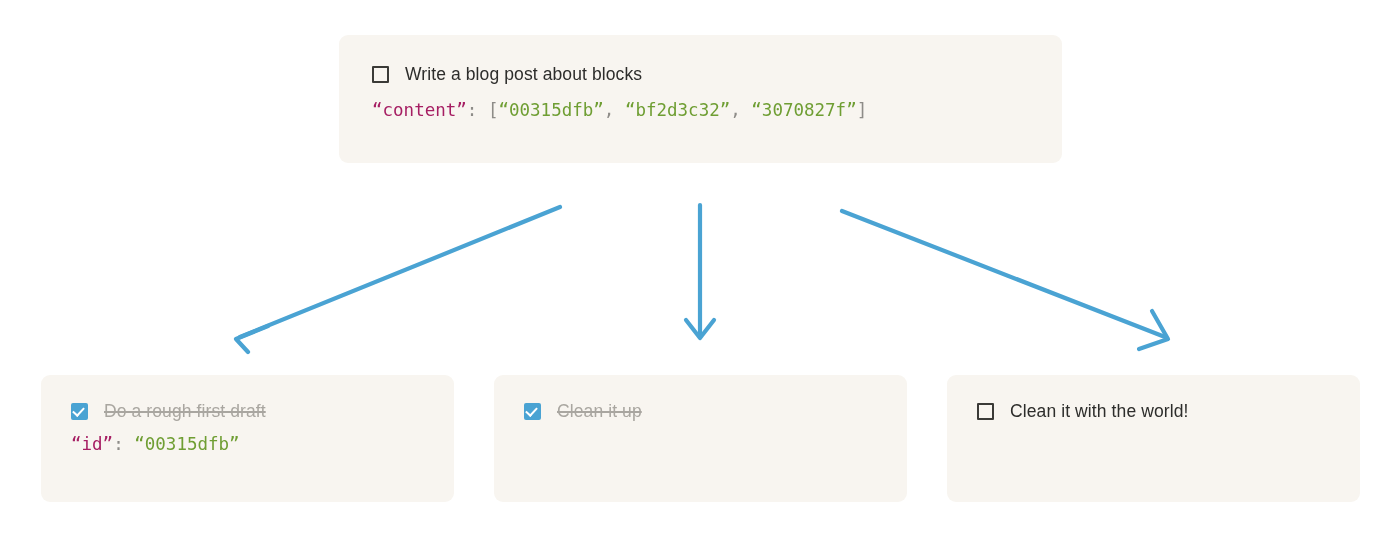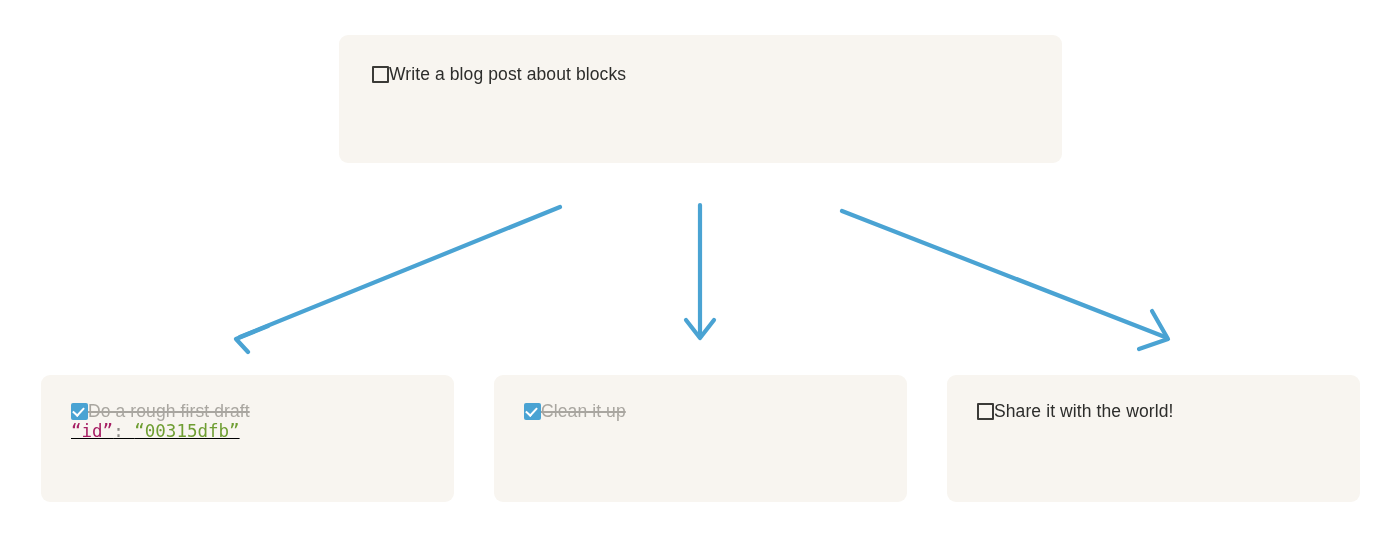--- a/index.html
+++ b/index.html
@@ -39,21 +39,21 @@
     padding: 24px 0 16px 30px;
   }
   #card-child-0 { left: 41px; }
   #card-child-1 { left: 494px; }
   #card-child-2 { left: 947px; }
 
   
   .todo-row {
     display: flex;
     align-items: center;
-    gap: 0;
+    gap: 16px;
     height: 24px;
   }
 
   .checkbox {
     width: 17px;
     height: 17px;
     box-sizing: border-box;
     flex: none;
     position: relative;
   }
@@ -91,21 +91,21 @@
   }
 
   
   .json-row {
     font-family: "DejaVu Sans Mono", monospace;
     font-size: 17.5px;
     white-space: pre;
     line-height: 1;
   }
   #card-root .json-row { margin-top: 16px; }
-  .card-child .json-row { margin-top: 0; text-decoration: underline; }
+  .card-child .json-row { margin-top: 13px; }
 
   .j-key   { color: #a61e63; }
   .j-punct { color: #8e8c88; }
   .j-str   { color: #6f9e33; }
 
   
   #arrow-layer {
     position: absolute;
     left: 0;
     top: 0;
@@ -115,20 +115,21 @@
   }
 </style>
 </head>
 <body>
 
 <div class="card" id="card-root">
   <div class="todo-row">
     <span class="checkbox unchecked"></span>
     <span class="todo-label">Write a blog post about blocks</span>
   </div>
+  <div class="json-row"><span class="j-key">“content”</span><span class="j-punct">: </span><span class="j-punct">[</span><span class="j-str">“00315dfb”</span><span class="j-punct">, </span><span class="j-str">“bf2d3c32”</span><span class="j-punct">, </span><span class="j-str">“3070827f”</span><span class="j-punct">]</span></div>
 </div>
 
 <svg id="arrow-layer" viewBox="0 0 1400 544" width="1400" height="544" xmlns="http://www.w3.org/2000/svg">
 
   <g>
     <line x1="560" y1="207" x2="240" y2="337" stroke="#4aa3d3" stroke-width="4.2" stroke-linecap="round"></line>
     <polyline points="268,326 236,339 248,352" fill="none" stroke="#4aa3d3" stroke-width="4.2" stroke-linecap="round" stroke-linejoin="round"></polyline>
   </g>
 
   <g>
@@ -153,15 +154,15 @@
 <div class="card card-child" id="card-child-1">
   <div class="todo-row">
     <span class="checkbox checked"></span>
     <span class="todo-label done">Clean it up</span>
   </div>
 </div>
 
 <div class="card card-child" id="card-child-2">
   <div class="todo-row">
     <span class="checkbox unchecked"></span>
-    <span class="todo-label">Share it with the world!</span>
+    <span class="todo-label">Clean it with the world!</span>
   </div>
 </div>
 
 </body></html>

